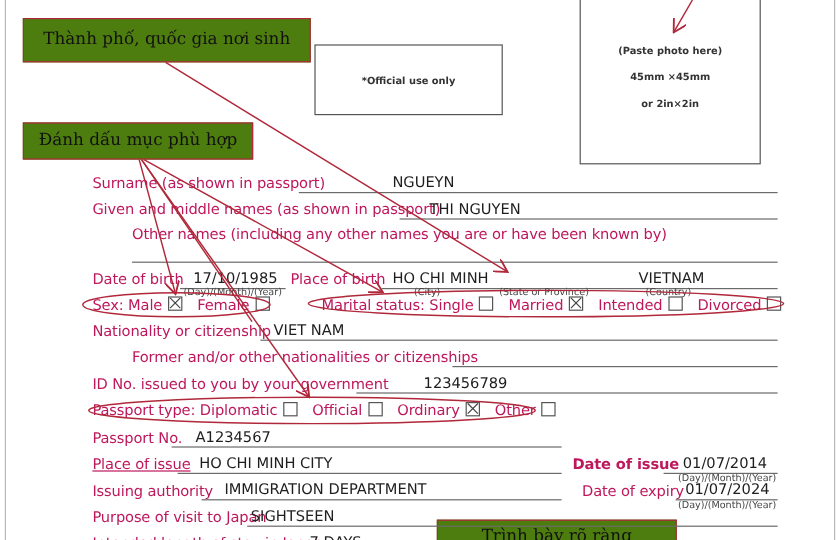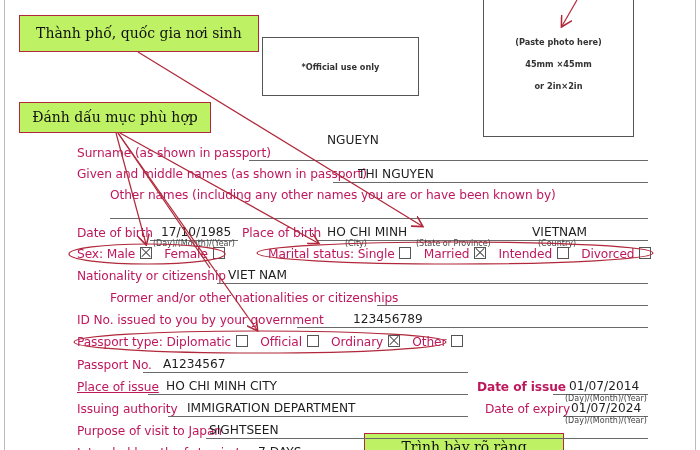--- a/index.html
+++ b/index.html
@@ -9,21 +9,21 @@
   .abs { position:absolute; white-space:nowrap; }
   .lbl { font-size:12.2px; color:#be185d; letter-spacing:-0.1px; }
   .val { font-size:12.2px; color:#1e1e1e; }
   .uline { position:absolute; height:0; border-top:1px solid #6a6a6a; }
   .tiny { font-size:8px; color:#444; }
   .box { position:absolute; border:1.4px solid #555; background:#fff; }
   .box .t { position:absolute; left:0; right:0; text-align:center; font-size:8.2px; color:#333;font-weight:bold; }
   .cb { display:inline-block; width:10px; height:10px; border:1px solid #555; vertical-align:-1px; position:relative; margin:0 1px; }
   .cb.x::before, .cb.x::after { content:""; position:absolute; left:-1px; top:4px; width:12px; height:1px; background:#444; }
   .cb.x::before { transform:rotate(45deg); } .cb.x::after { transform:rotate(-45deg); }
-  .callout { position:absolute; border:1.4px solid #b0283a; background:#bef264; font-family:"DejaVu Serif", serif; font-size:14px; color:#111; text-align:center; box-sizing:border-box; }
+  .callout { position:absolute; border:1.4px solid #b0283a; background:#4d7c0f; font-family:"DejaVu Serif", serif; font-size:14px; color:#111; text-align:center; box-sizing:border-box; }
   svg.ann { position:absolute; left:0; top:0; pointer-events:none; }
 </style>
 </head>
 <body>
 
 <div class="page-border"></div>
 
 <div class="box" style="left:262px;top:37px;width:155px;height:57px;">
   <div class="t" style="top:24px;">*Official use only</div>
 </div>
@@ -39,21 +39,21 @@
 </div>
 <div class="callout" style="left:19px;top:102px;width:192px;height:31px;line-height:29px;">
   <span>Đánh dấu mục phù hợp</span>
 </div>
 <div class="callout" style="left:364px;top:433px;width:200px;height:40px;line-height:26px;">
   <span>Trình bày rõ ràng</span>
 </div>
 
 <span class="abs lbl" style="left:77px;top:146px;">Surname (as shown in passport)</span>
 <div class="uline" style="left:249px;top:160px;width:399px;"></div>
-<span class="abs val" style="left:327px;top:133px;text-align:center;">NGUEYN</span>
+<span class="abs val" style="left:327px;top:145px;text-align:center;">NGUEYN</span>
 
 <span class="abs lbl" style="left:77px;top:167px;">Given and middle names (as shown in passport)</span>
 <div class="uline" style="left:333px;top:182px;width:315px;"></div>
 <span class="abs val" style="left:358px;top:167px;">THI NGUYEN</span>
 
 <span class="abs lbl" style="left:110px;top:188px;">Other names (including any other names you are or have been known by)</span>
 <div class="uline" style="left:110px;top:218px;width:538px;"></div>
 
 <span class="abs lbl" style="left:77px;top:226px;">Date of birth</span>
 <span class="abs val" style="left:161px;top:225px;">17/10/1985</span>

